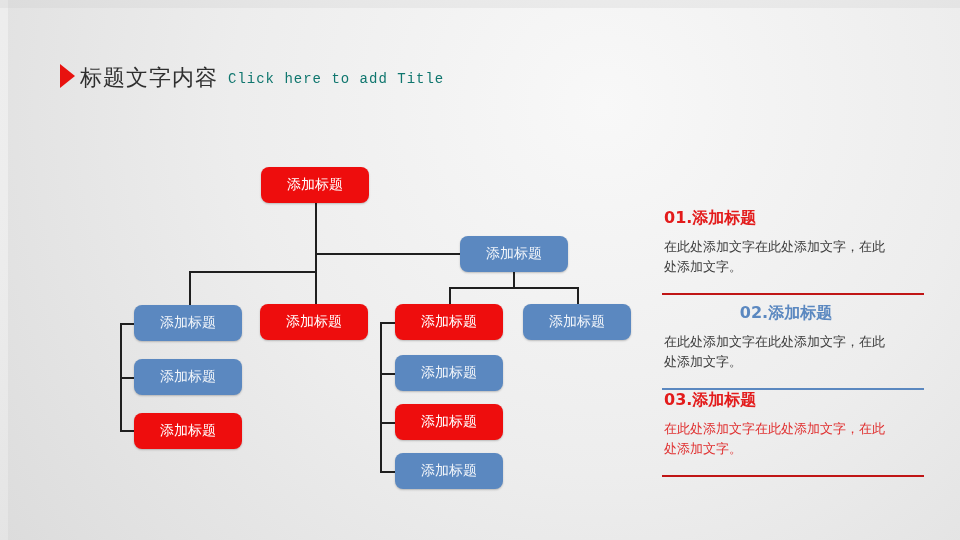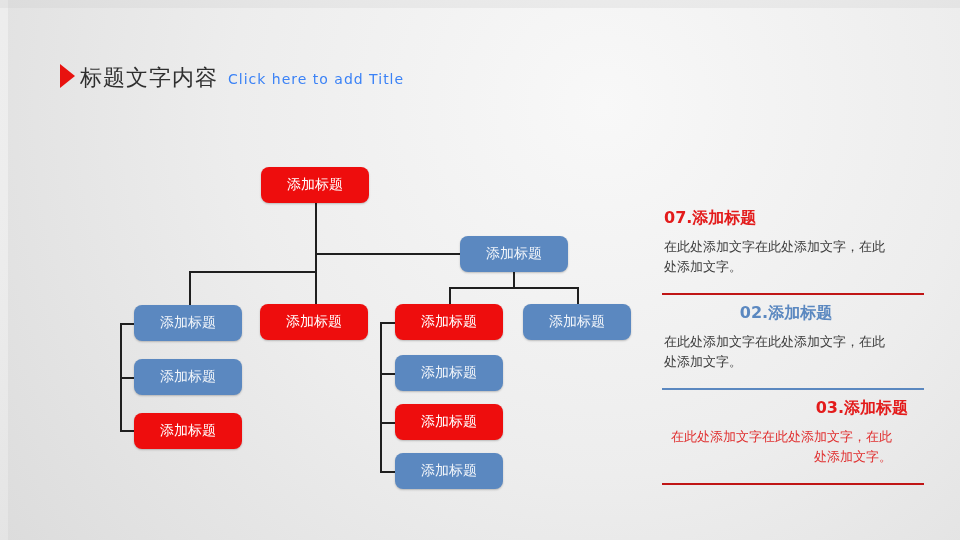--- a/index.html
+++ b/index.html
@@ -17,21 +17,21 @@
     border-left:15px solid #e8120f;
     border-top:12.5px solid transparent;
     border-bottom:12.5px solid transparent;
   }
   .hdr-title {
     position:absolute; left:48px; top:31px;
     font-size:22px; color:#2f2f2f; letter-spacing:1px;
   }
   .hdr-sub {
     position:absolute; left:196px; top:39px;
-    font-size:14px; color:#3b82f6; letter-spacing:1px;
+    font-size:14px; color:#0f766e; letter-spacing:1px;font-family:Liberation Mono, monospace;
   }
 
   
   .obox {
     position:absolute; width:108px; height:36px;
     border-radius:8px; display:flex; align-items:center; justify-content:center;
     font-size:14px; color:#ffffff; box-shadow:0 1px 2px rgba(0,0,0,0.22);
     cursor:pointer;
   }
   .obox.red  { background:#ee0d0d; }
@@ -88,30 +88,30 @@
   <div class="obox red" style="left:102px; top:381px;">添加标题</div>
   <div class="obox red" style="left:228px; top:272px;">添加标题</div>
   <div class="obox blue" style="left:428px; top:204px;">添加标题</div>
   <div class="obox red" style="left:363px; top:272px;">添加标题</div>
   <div class="obox blue" style="left:363px; top:323px;">添加标题</div>
   <div class="obox red" style="left:363px; top:372px;">添加标题</div>
   <div class="obox blue" style="left:363px; top:421px;">添加标题</div>
   <div class="obox blue" style="left:491px; top:272px;">添加标题</div>
 
   <div class="sect s1" style="top:168px; height:86px;">
-    <div class="s-title">07.添加标题</div>
+    <div class="s-title">01.添加标题</div>
     <div class="s-body">在此处添加文字在此处添加文字，在此处添加文字。</div>
     <div class="s-divider" style="top:85px;"></div>
   </div>
 
   <div class="sect s2" style="top:263px; height:86px;">
     <div class="s-title">02.添加标题</div>
     <div class="s-body">在此处添加文字在此处添加文字，在此处添加文字。</div>
     <div class="s-divider" style="top:85px;"></div>
   </div>
 
-  <div class="sect s3" style="top:358px; height:86px;text-align:right;">
+  <div class="sect s3" style="top:350px; height:86px;">
     <div class="s-title">03.添加标题</div>
     <div class="s-body">在此处添加文字在此处添加文字，在此处添加文字。</div>
     <div class="s-divider" style="top:85px;"></div>
   </div>
 
 </div>
 
 </body></html>

